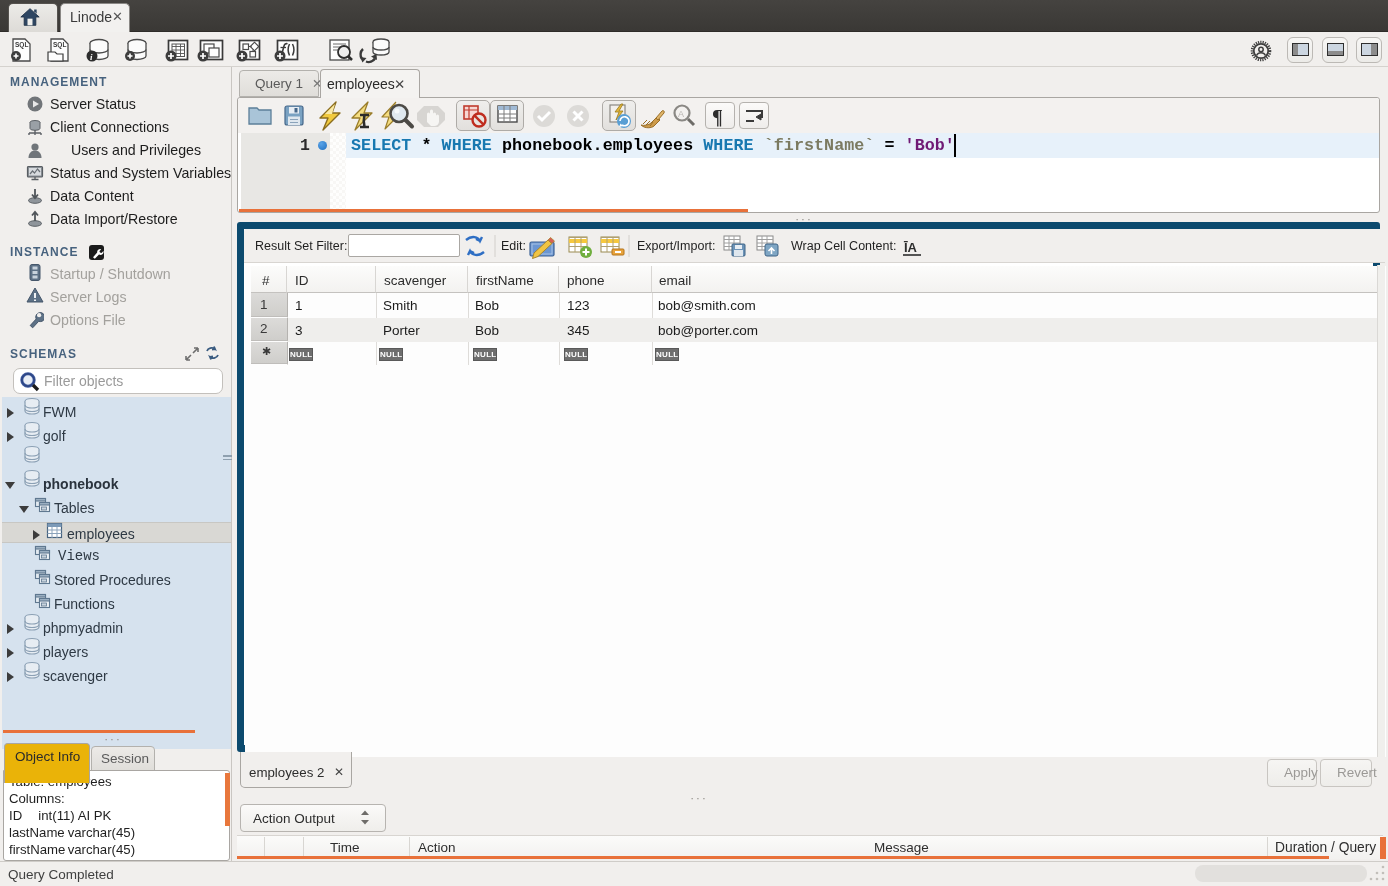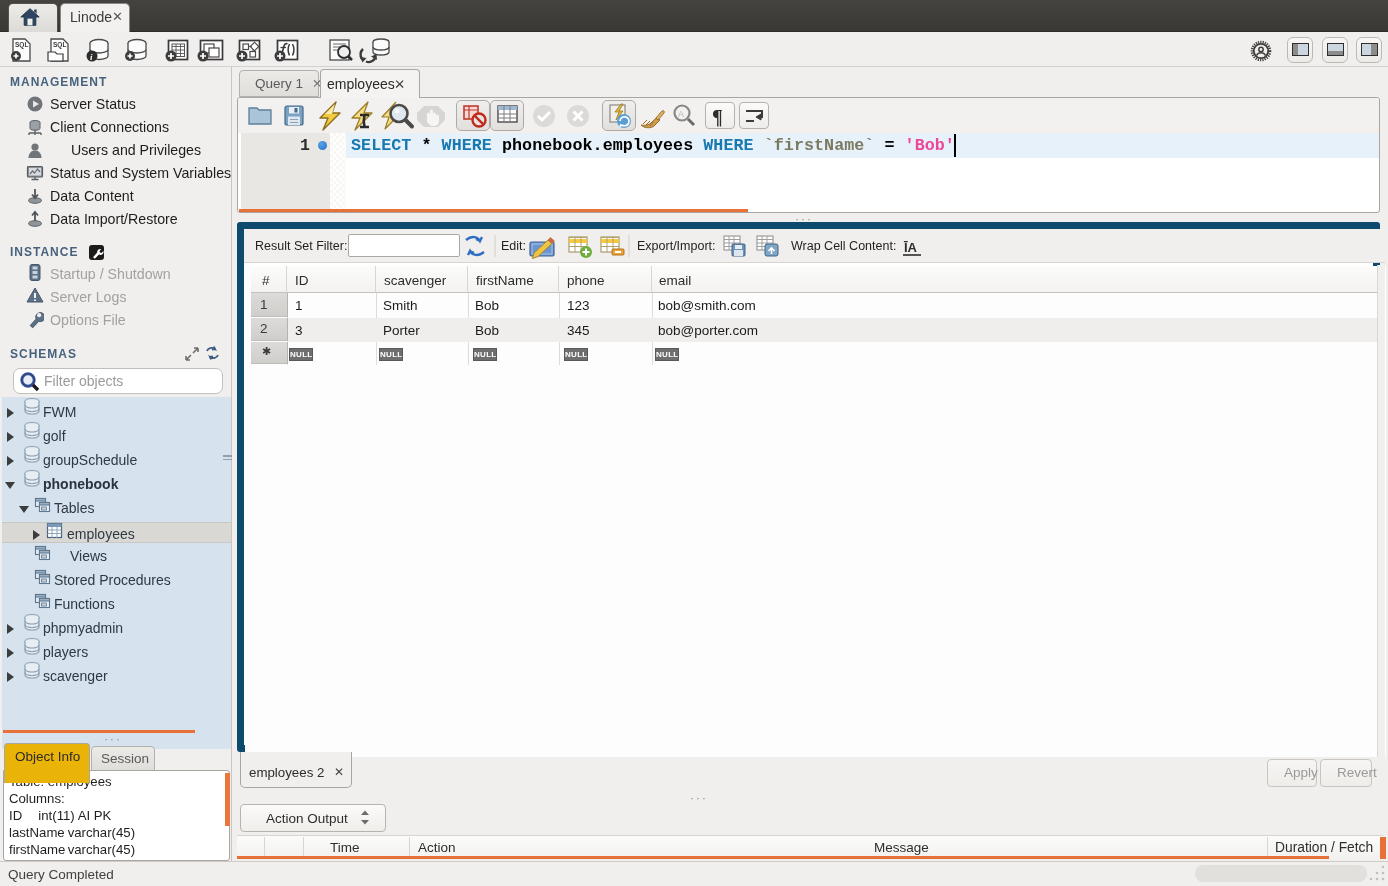--- a/index.html
+++ b/index.html
@@ -52,21 +52,21 @@
     border-radius:3px 3px 0 0; }
   #gutter { position:absolute; left:3px; top:35px; width:89px; height:76px; background:#e8e7e4; }
   #hatch { position:absolute; left:92px; top:35px; width:16px; height:76px;
     background:repeating-conic-gradient(#f8f7f5 0% 25%, #fefefd 0% 50%) 0 0/6px 6px; }
   #lineno { position:absolute; left:62px; top:38px; font-size:16.5px; font-weight:bold; color:#2b2b2b; }
   #stmtdot { position:absolute; left:80px; top:43px; width:9px; height:9px; border-radius:50%;
     background:radial-gradient(circle at 35% 30%, #5aa4e8, #1f6fc0); }
   #curline { position:absolute; left:108px; top:35px; width:1033px; height:25px; background:#e7f1fa; }
   #sqlline { position:absolute; left:113px; top:38px; font-size:16.7px; font-weight:bold;
     letter-spacing:0.05px; white-space:pre; }
-  .kw { color:#1878b0; } .bt { color:#7b7a60; } .str { color:#ec4899; }
+  .kw { color:#1878b0; } .bt { color:#7b7a60; } .str { color:#701a75; }
   #cursor { position:absolute; left:716px; top:36px; width:2px; height:23px; background:#000; }
   #edorange { position:absolute; left:1px; top:111px; width:509px; height:3px; background:#e8713a; }
 
   
   #resultbox { left:237px; top:222px; width:1143px; height:530px; background:#fff;
     border:7px solid #0c4a6e; border-radius:3px; }
   #rstoolbar { position:absolute; left:0; top:0; width:1141px; height:34px; background:#f1efed;
     border-bottom:1px solid #d8d5d1; border-radius:3px 3px 0 0; font-size:12.5px; color:#1f1f1f; }
   #rsfilter { position:absolute; left:104px; top:5px; width:112px; height:23px; background:#fff;
     border:1px solid #aaa7a3; border-radius:2px; }
@@ -150,38 +150,34 @@
   </div>
   <div id="tree">
     <div class="treerow" style="top:4px;">
         <span class="arr r" style="left:5px;top:7px;"></span>
         <span class="lbl" style="left:41px;">FWM</span>
       </div>
     <div class="treerow" style="top:28px;">
         <span class="arr r" style="left:5px;top:7px;"></span>
         <span class="lbl" style="left:41px;">golf</span>
       </div>
-    <div class="treerow" style="top:52px;">
-        <span class="arr r" style="left:5px;top:7px;"></span>
-        <span class="lbl" style="left:41px;">groupSchedule</span>
-      </div>
     <div class="treerow" style="top:76px;font-weight:bold;color:#2a333d;">
         <span class="arr d" style="left:3px;top:9px;"></span>
         <span class="lbl" style="left:41px;">phonebook</span>
       </div>
     <div class="treerow" style="top:100px;">
         <span class="arr d" style="left:17px;top:9px;"></span>
         <span class="lbl" style="left:52px;">Tables</span>
       </div>
     <div class="treerow" style="top:125px;height:21px;background:#d9d8d4;border-top:1px solid #c8c7c3;border-bottom:1px solid #c8c7c3;">
         <span class="arr r" style="left:31px;top:7px;"></span>
         <span class="lbl" style="left:65px;">employees</span>
       </div>
     <div class="treerow" style="top:148px;">
-        <span class="lbl" style="left:68px;">Views</span>
+        <span class="lbl" style="left:56px;font-family:Liberation Mono, monospace;">Views</span>
       </div>
     <div class="treerow" style="top:172px;">
         <span class="lbl" style="left:52px;">Stored Procedures</span>
       </div>
     <div class="treerow" style="top:196px;">
         <span class="lbl" style="left:52px;">Functions</span>
       </div>
     <div class="treerow" style="top:220px;">
         <span class="arr r" style="left:5px;top:7px;"></span>
         <span class="lbl" style="left:41px;">phpmyadmin</span>
@@ -394,31 +390,31 @@
     <span style="position:absolute;left:93px;top:13px;color:#444;font-size:12px;">✕</span>
   </div>
 <div class="btn" style="left:1267px;width:50px;">
     <div style="margin-top:5px;">Apply</div>
   </div>
 <div class="btn" style="left:1320px;width:52px;">
     <div style="margin-top:5px;">Revert</div>
   </div>
 
 <div class="abs" id="aodrop">
-    <span style="position:absolute;left:25px;top:6px;">Action Output</span>
+    <span style="position:absolute;left:12px;top:6px;">Action Output</span>
   </div>
 <div class="abs" id="aohdr">
   <div class="aovl" style="left:27px;"></div>
   <div class="aovl" style="left:66px;"></div>
   <div class="aovl" style="left:172px;"></div>
   <div class="aovl" style="left:1030px;"></div>
     <span style="position:absolute;left:93px;top:4px;">Time</span>
   <span style="position:absolute;left:181px;top:4px;">Action</span>
   <span style="position:absolute;left:637px;top:4px;">Message</span>
-  <span style="position:absolute;left:1038px;top:4px;font-size:13.8px;">Duration / Fetch</span>
+  <span style="position:absolute;left:1038px;top:4px;font-size:13.8px;">Duration / Query</span>
 </div>
 <div class="abs" id="aoorange"></div>
 <div class="abs" id="aobar"></div>
 
 <div class="abs" id="bottomline"></div>
 <div class="abs" id="statusbar"></div>
 <div class="abs" id="statustext">Query Completed</div>
 <div class="abs" id="hscroll"></div>
 
 <div class="abs" id="oitab1">

